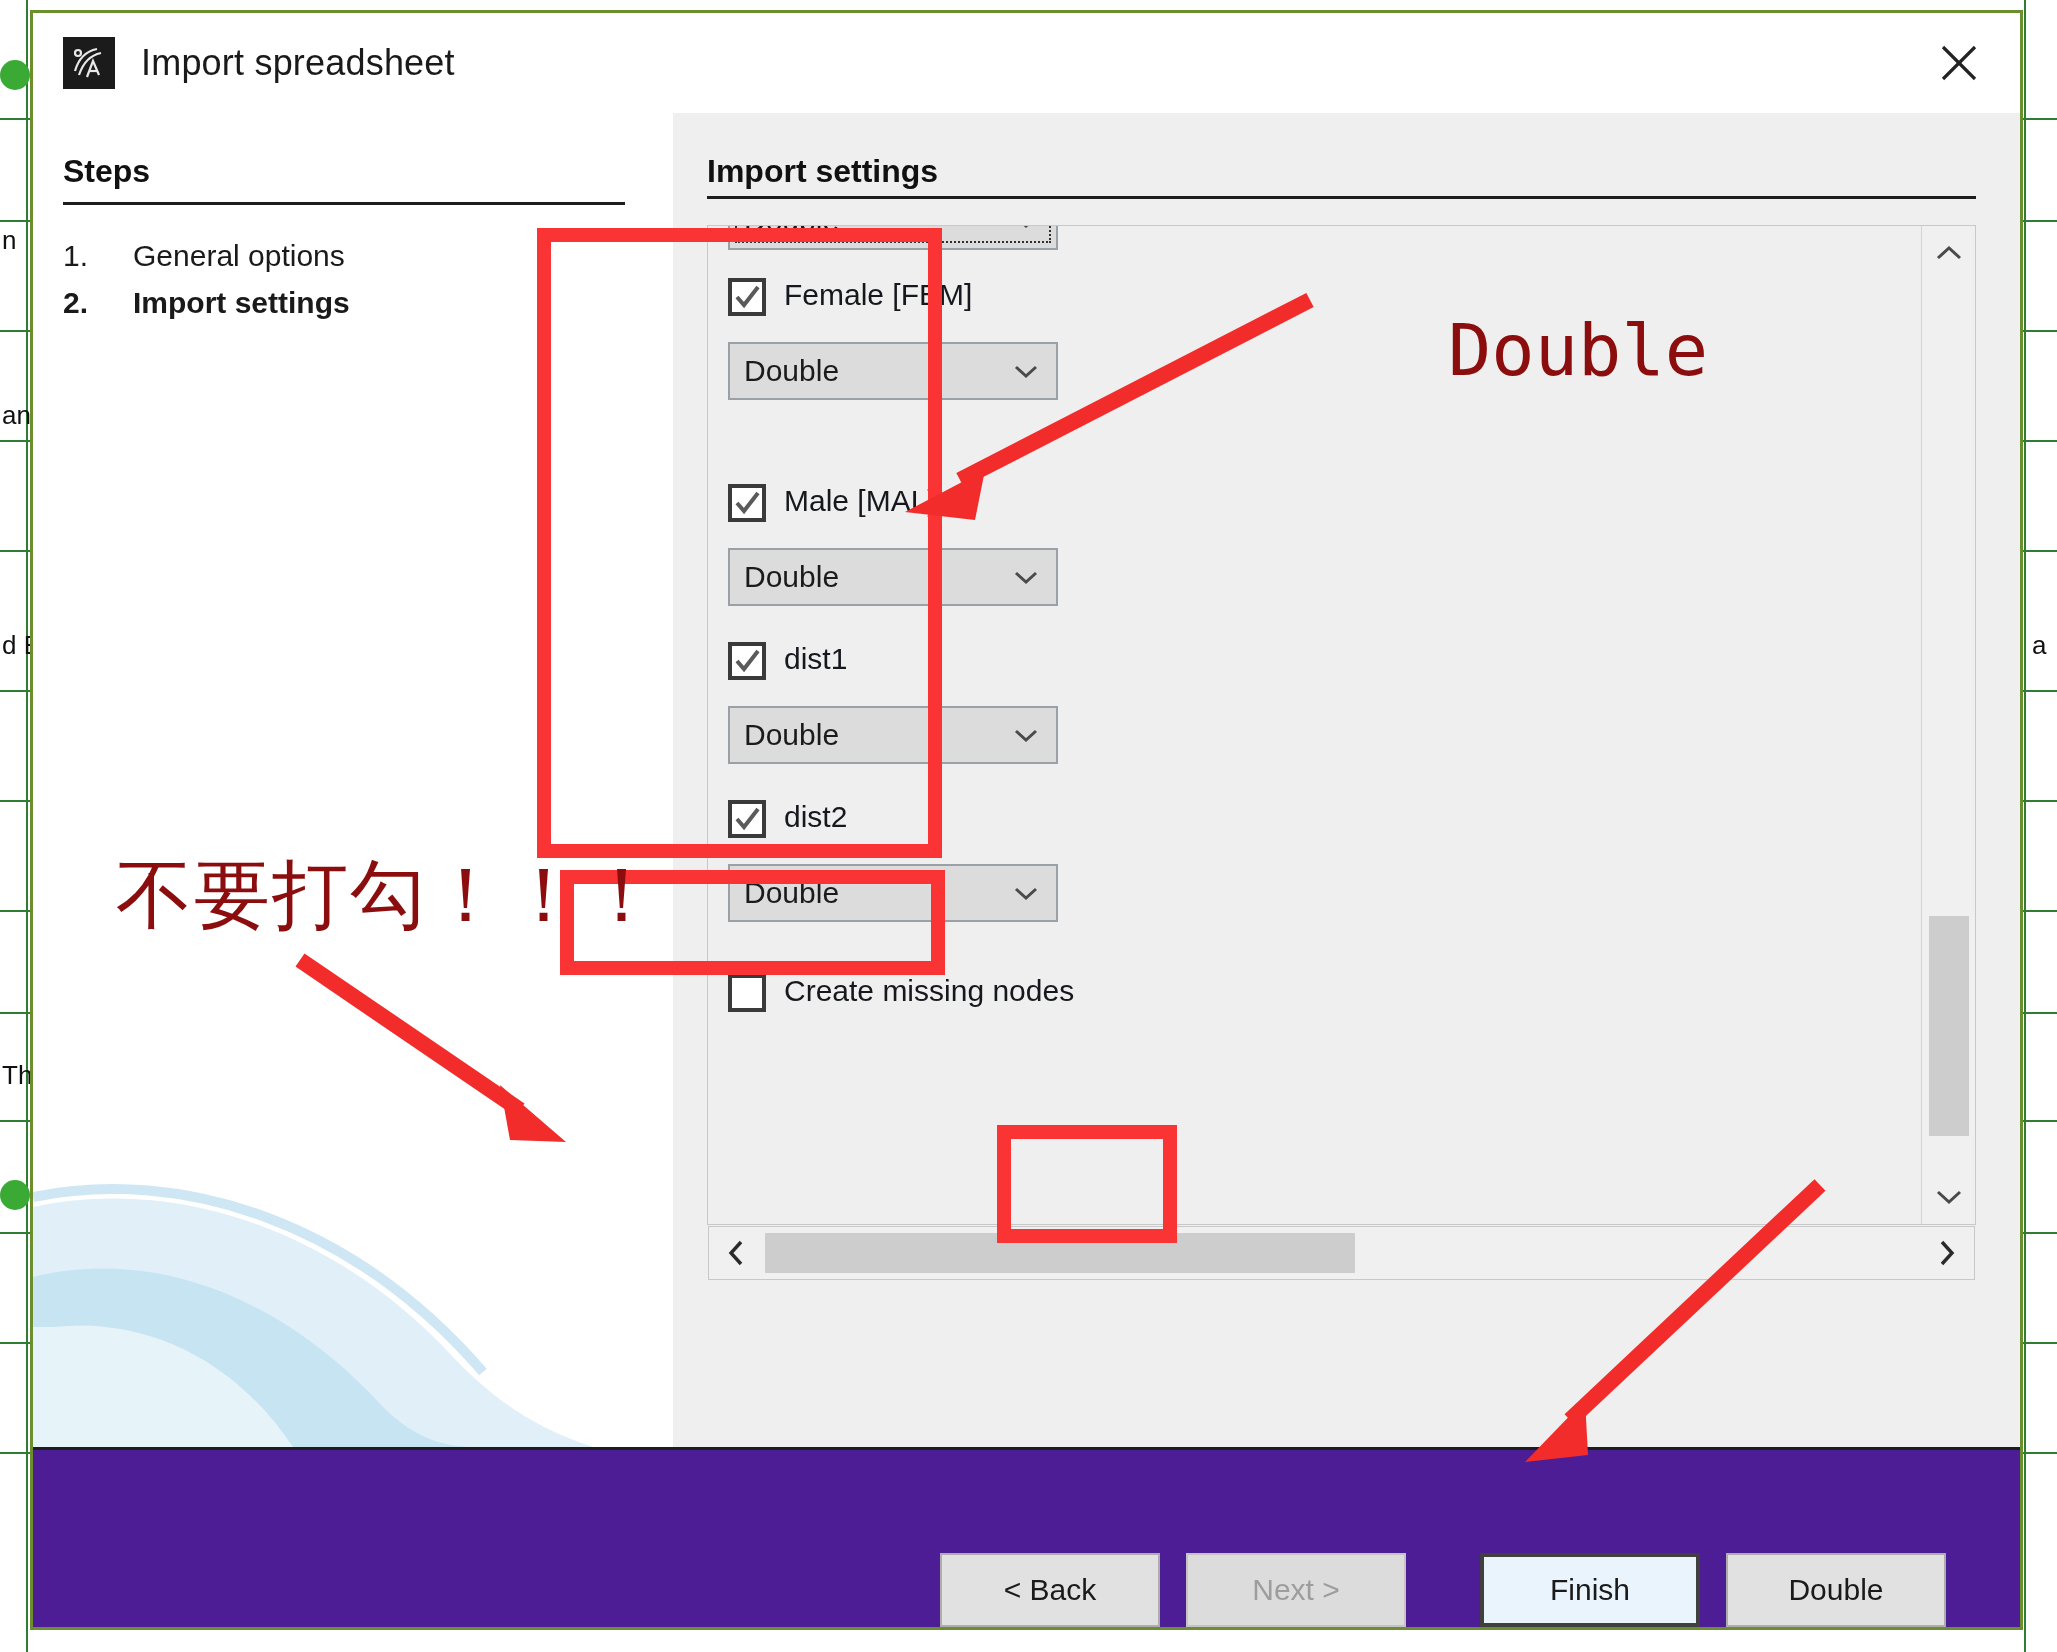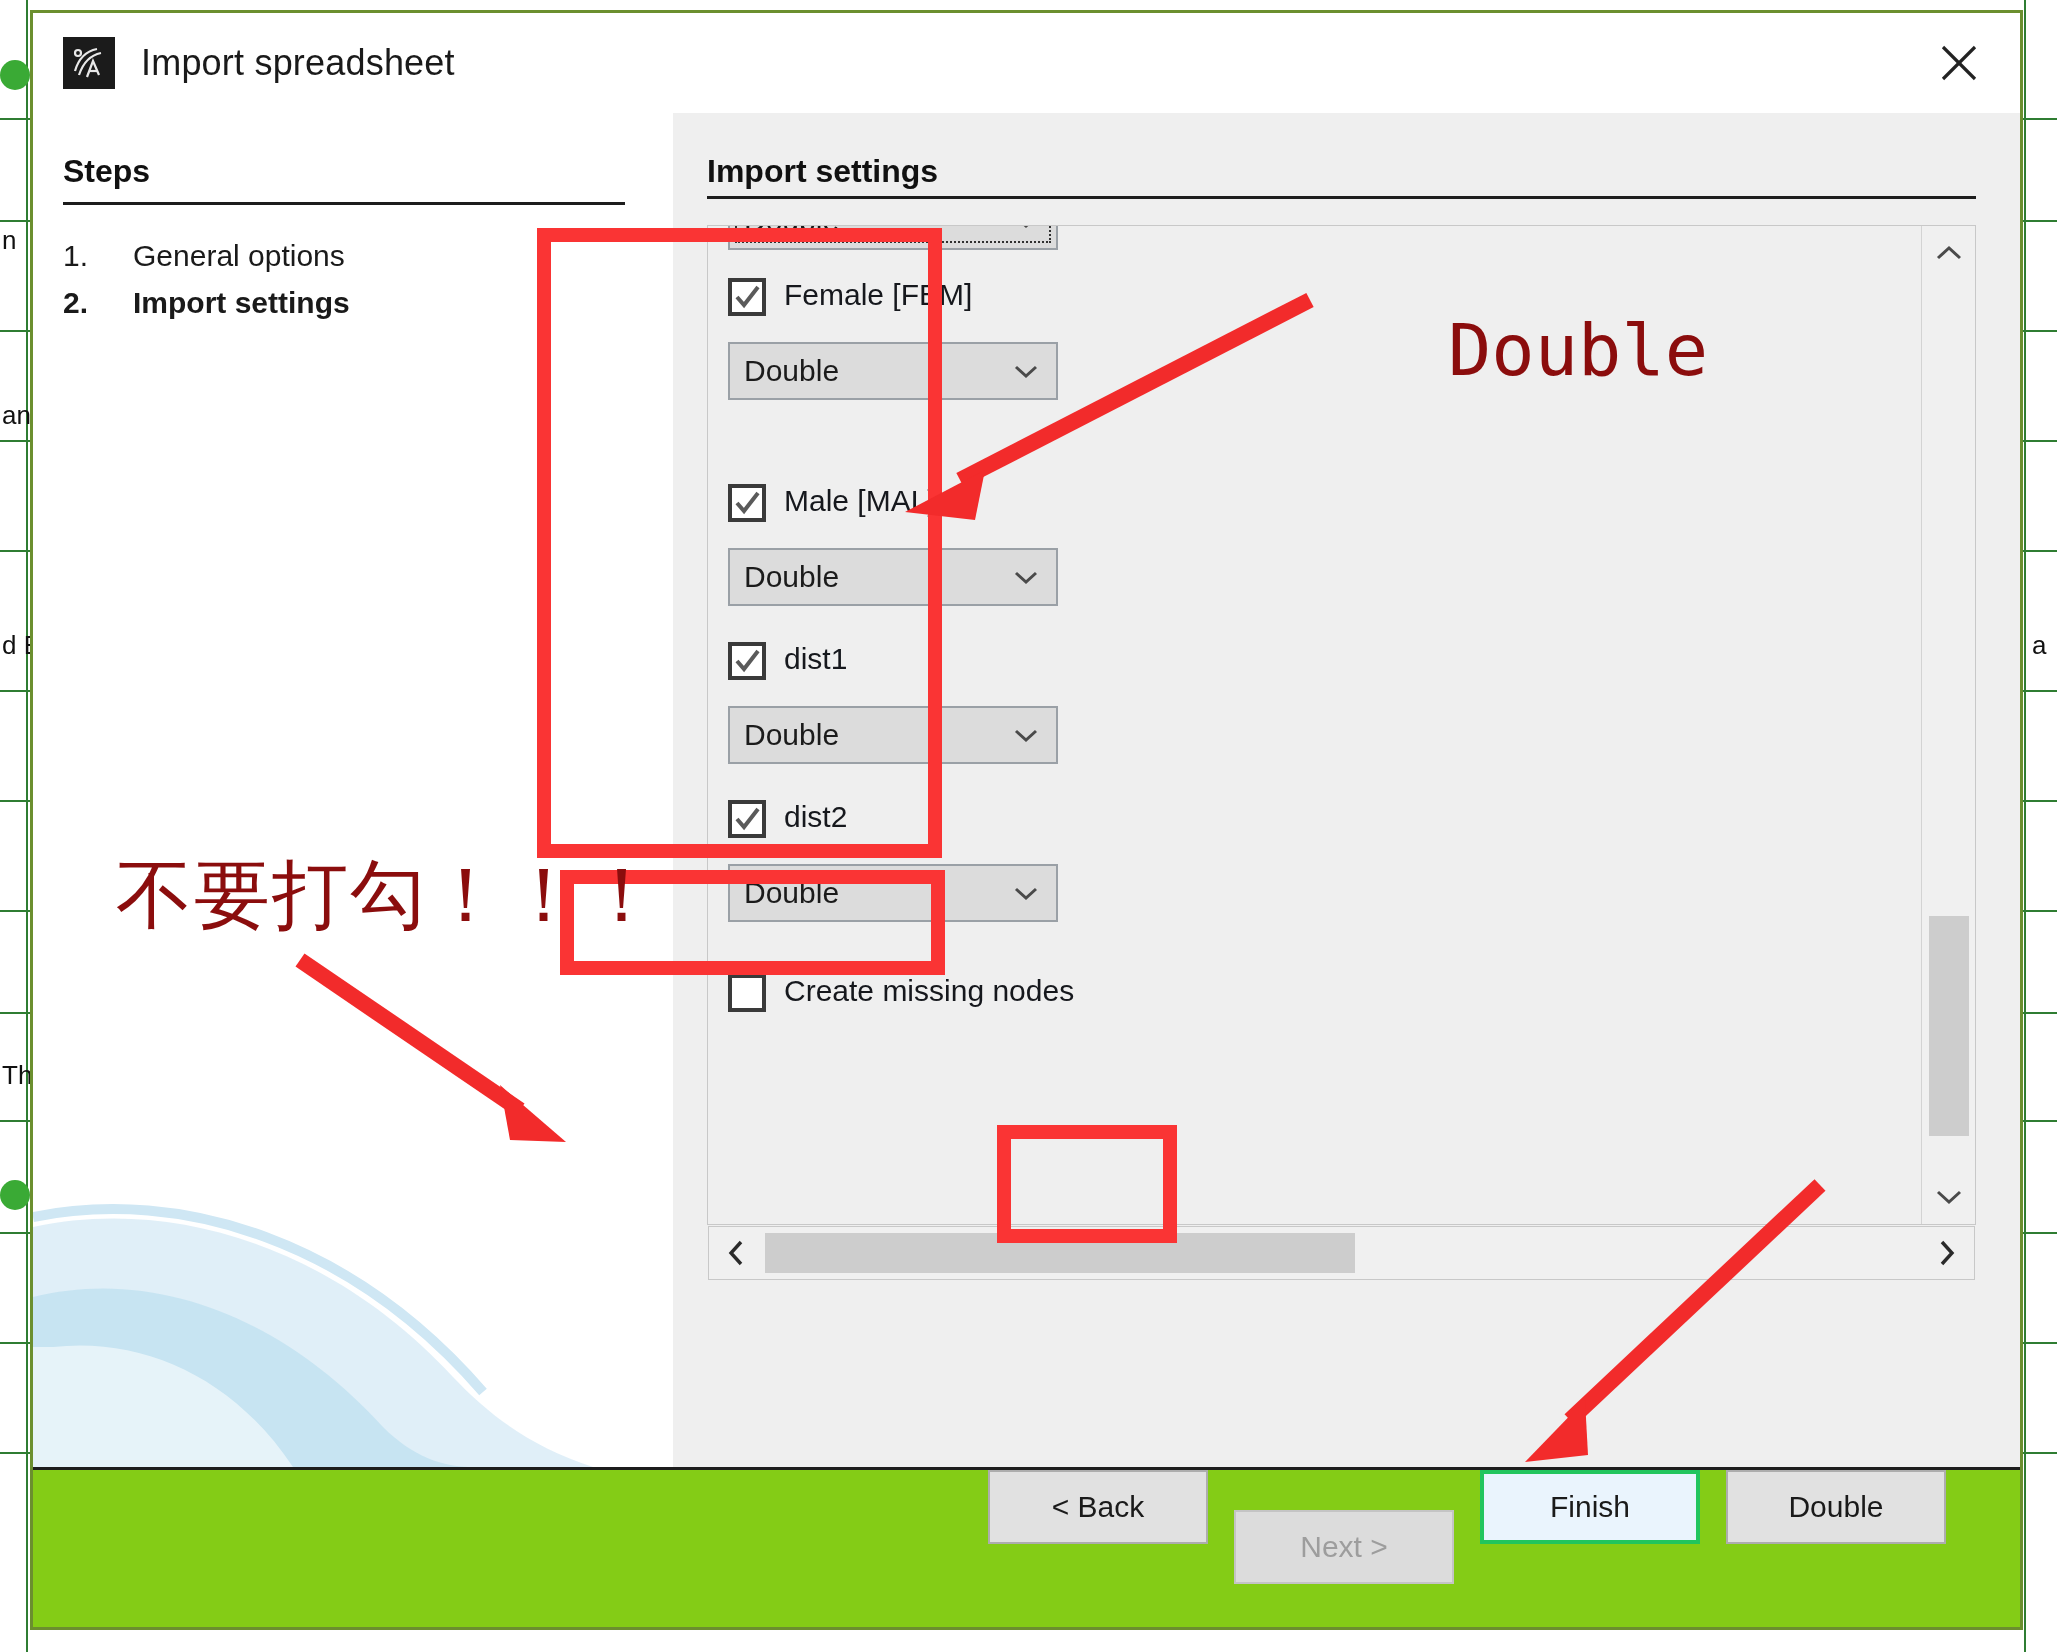--- a/index.html
+++ b/index.html
@@ -179,39 +179,39 @@
     border:1px solid #c8c8c8;
     display:flex; align-items:center;
   }
   #hthumb { position:absolute; left:56px; top:6px; height:40px; width:590px; background:#cdcdcd; }
   .hsb-btn { width:54px; height:54px; display:flex; align-items:center; justify-content:center; cursor:pointer; }
   #hsb-right { margin-left:auto; }
 
   
   #footer {
     flex:0 0 auto;
-    height:160px;
+    height:180px;
     border-top:3px solid #1d1d1d;
-    background:#84cc16;
-    display:flex; align-items:flex-start; justify-content:flex-end;
+    background:#4c1d95;
+    display:flex; align-items:flex-end; justify-content:flex-end;
     padding-right:74px; gap:26px;
     position:relative;
   }
   .btn {
     width:220px; height:74px;
     border:2px solid #adadad;
     background:#e1e1e1;
     font-size:30px; color:#1a1a1a;
     display:flex; align-items:center; justify-content:center;
     cursor:pointer;
     font-family:"Liberation Sans", sans-serif;
   }
   .btn.disabled { color:#9d9d9d; background:#dcdcdc; border-color:#c4c4c4; cursor:default;margin-top:40px; }
   .btn.focused {
-    background:#eaf4fd; border:4px solid #22c55e;
+    background:#eaf4fd; border:4px solid #404040;margin-left:48px;
   }
 
   
   #overlay { position:absolute; inset:0; pointer-events:none; }
   .ann-box {
     position:absolute; border:14px solid #fa3434;
   }
   .ann-text {
     position:absolute; color:#8b0d0d; white-space:nowrap;
   }

